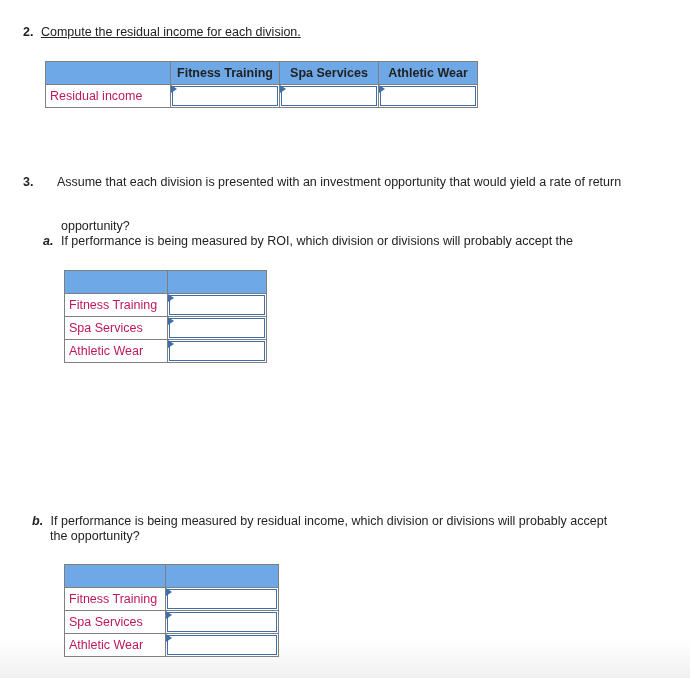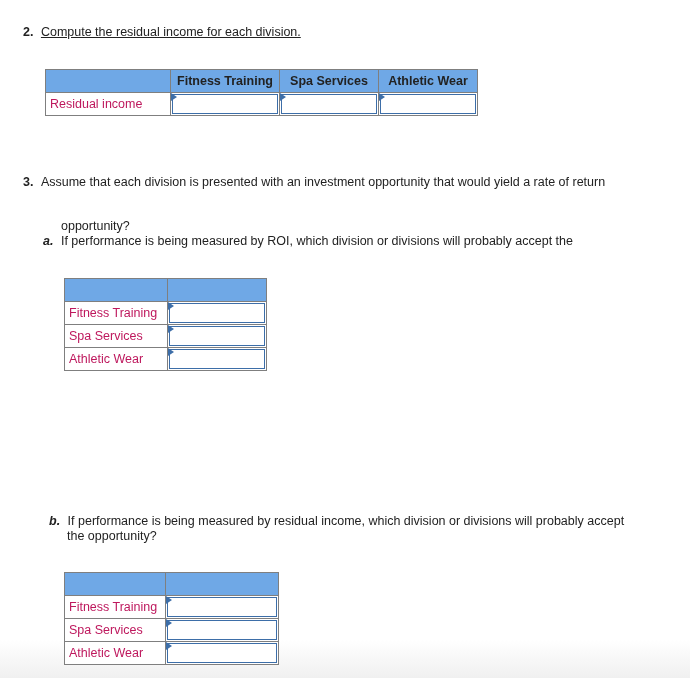--- a/index.html
+++ b/index.html
@@ -19,21 +19,20 @@
     .abs { position: absolute; }
     .qnum { font-weight: bold; }
     .qtext { line-height: 15px; }
     .subq-letter { font-weight: bold; font-style: italic; }
 
     table.grid {
       position: absolute;
       border-collapse: collapse;
       font-family: "Liberation Sans", sans-serif;
       font-size: 12.5px;
-      margin-top: 8px;
     }
     table.grid td, table.grid th {
       border: 1px solid #7f7f7f;
       padding: 0 4px;
       height: 22px;
       white-space: nowrap;
     }
     table.grid th {
       background: #6fa8e6;
       font-weight: bold;
@@ -114,21 +113,21 @@
       </div>
       <span class="flag-icon"></span>
     </td>
   </tr>
 </tbody>
   </table>
 
 <div class="abs qtext" style="left:23px; top:175px; width:640px;">
   <div>
     <span class="qnum">3.</span>
-    <span style="margin-left:4px;">Assume that each division is presented with an investment opportunity that would yield a rate of return</span>
+    <span style="margin-left:20px;">Assume that each division is presented with an investment opportunity that would yield a rate of return</span>
   </div>
 </div>
 
 <div class="abs qtext" style="left:43px; top:219px; width:620px;">
   <div style="padding-left:18px;">opportunity?</div>
   <div>
     <span class="subq-letter">a.</span>
     <span style="margin-left:4px;">If performance is being measured by ROI, which division or divisions will probably accept the</span>
   </div>
 </div>
@@ -162,21 +161,21 @@
     <td class="input-cell">
       <div class="input-box">
         <input type="text" value="" style="">
       </div>
       <span class="flag-icon"></span>
     </td>
   </tr>
 </tbody>
   </table>
 
-<div class="abs qtext" style="left:49px; top:514px; width:620px;">
+<div class="abs qtext" style="left:32px; top:514px; width:620px;">
   <div>
     <span class="subq-letter">b.</span>
     <span style="margin-left:4px;">If performance is being measured by residual income, which division or divisions will probably accept</span>
   </div>
   <div style="padding-left:18px;">the opportunity?</div>
 </div>
 
 <table class="grid" style="left:64px; top:564px;">
   <tbody>
       <tr>

